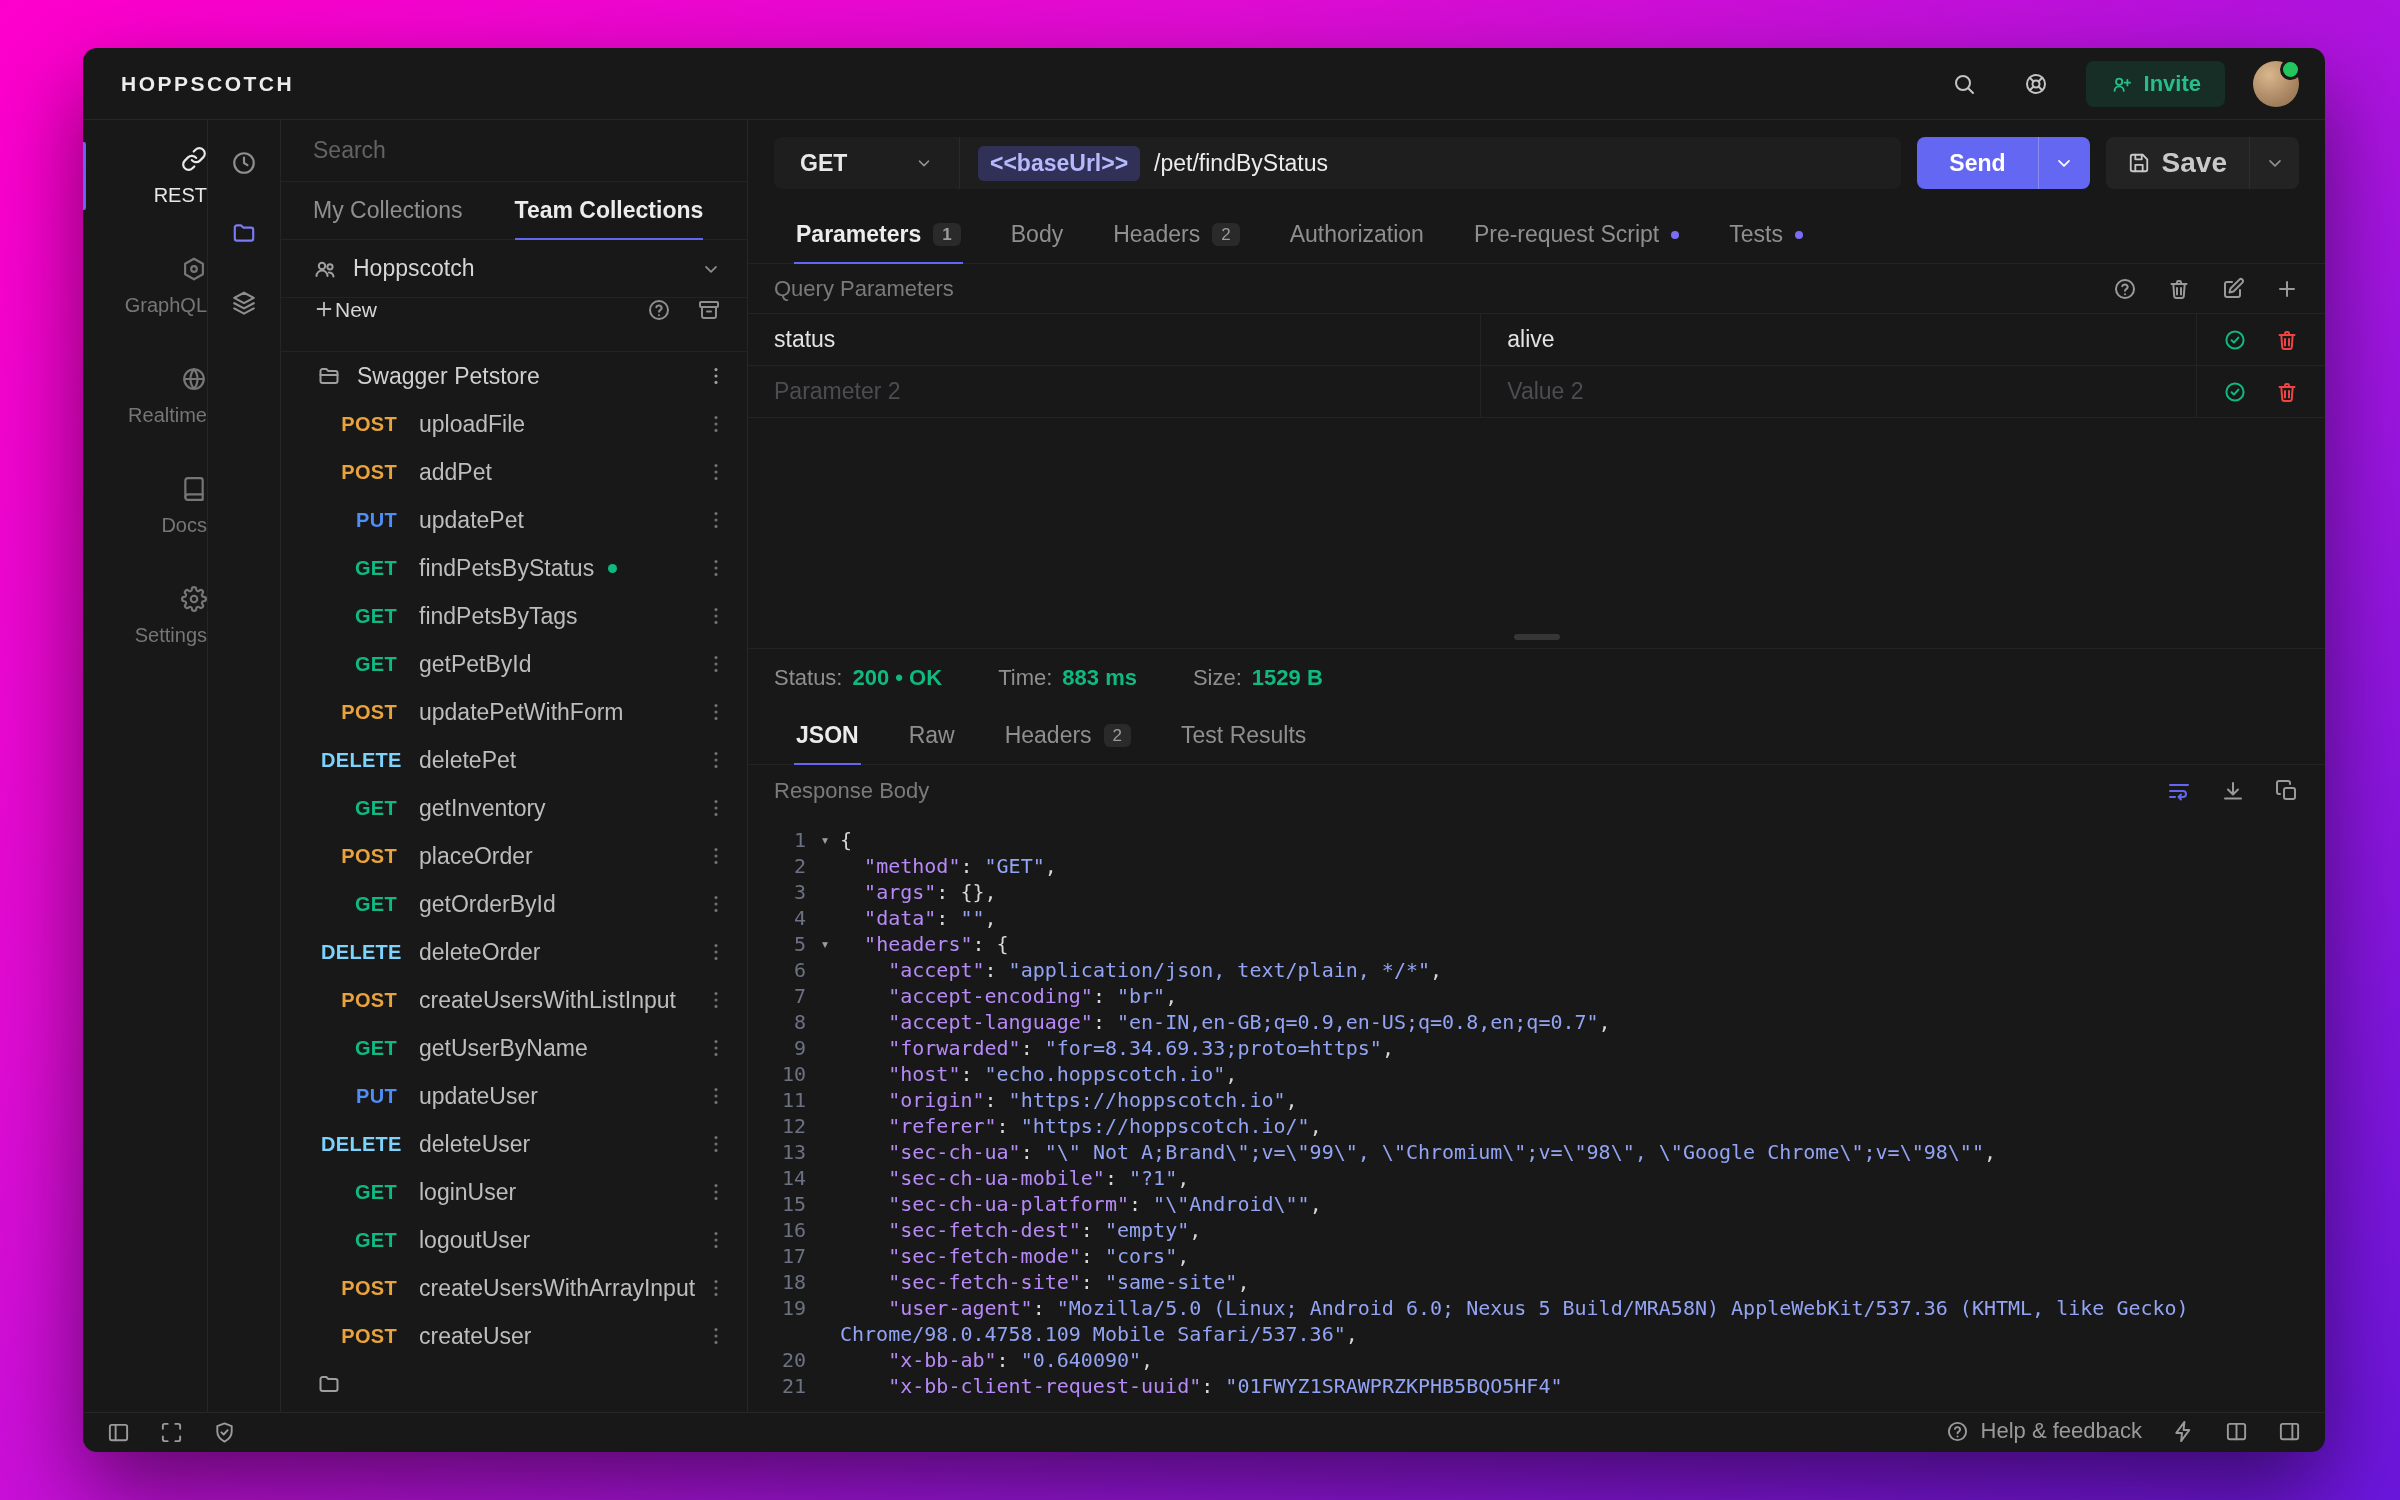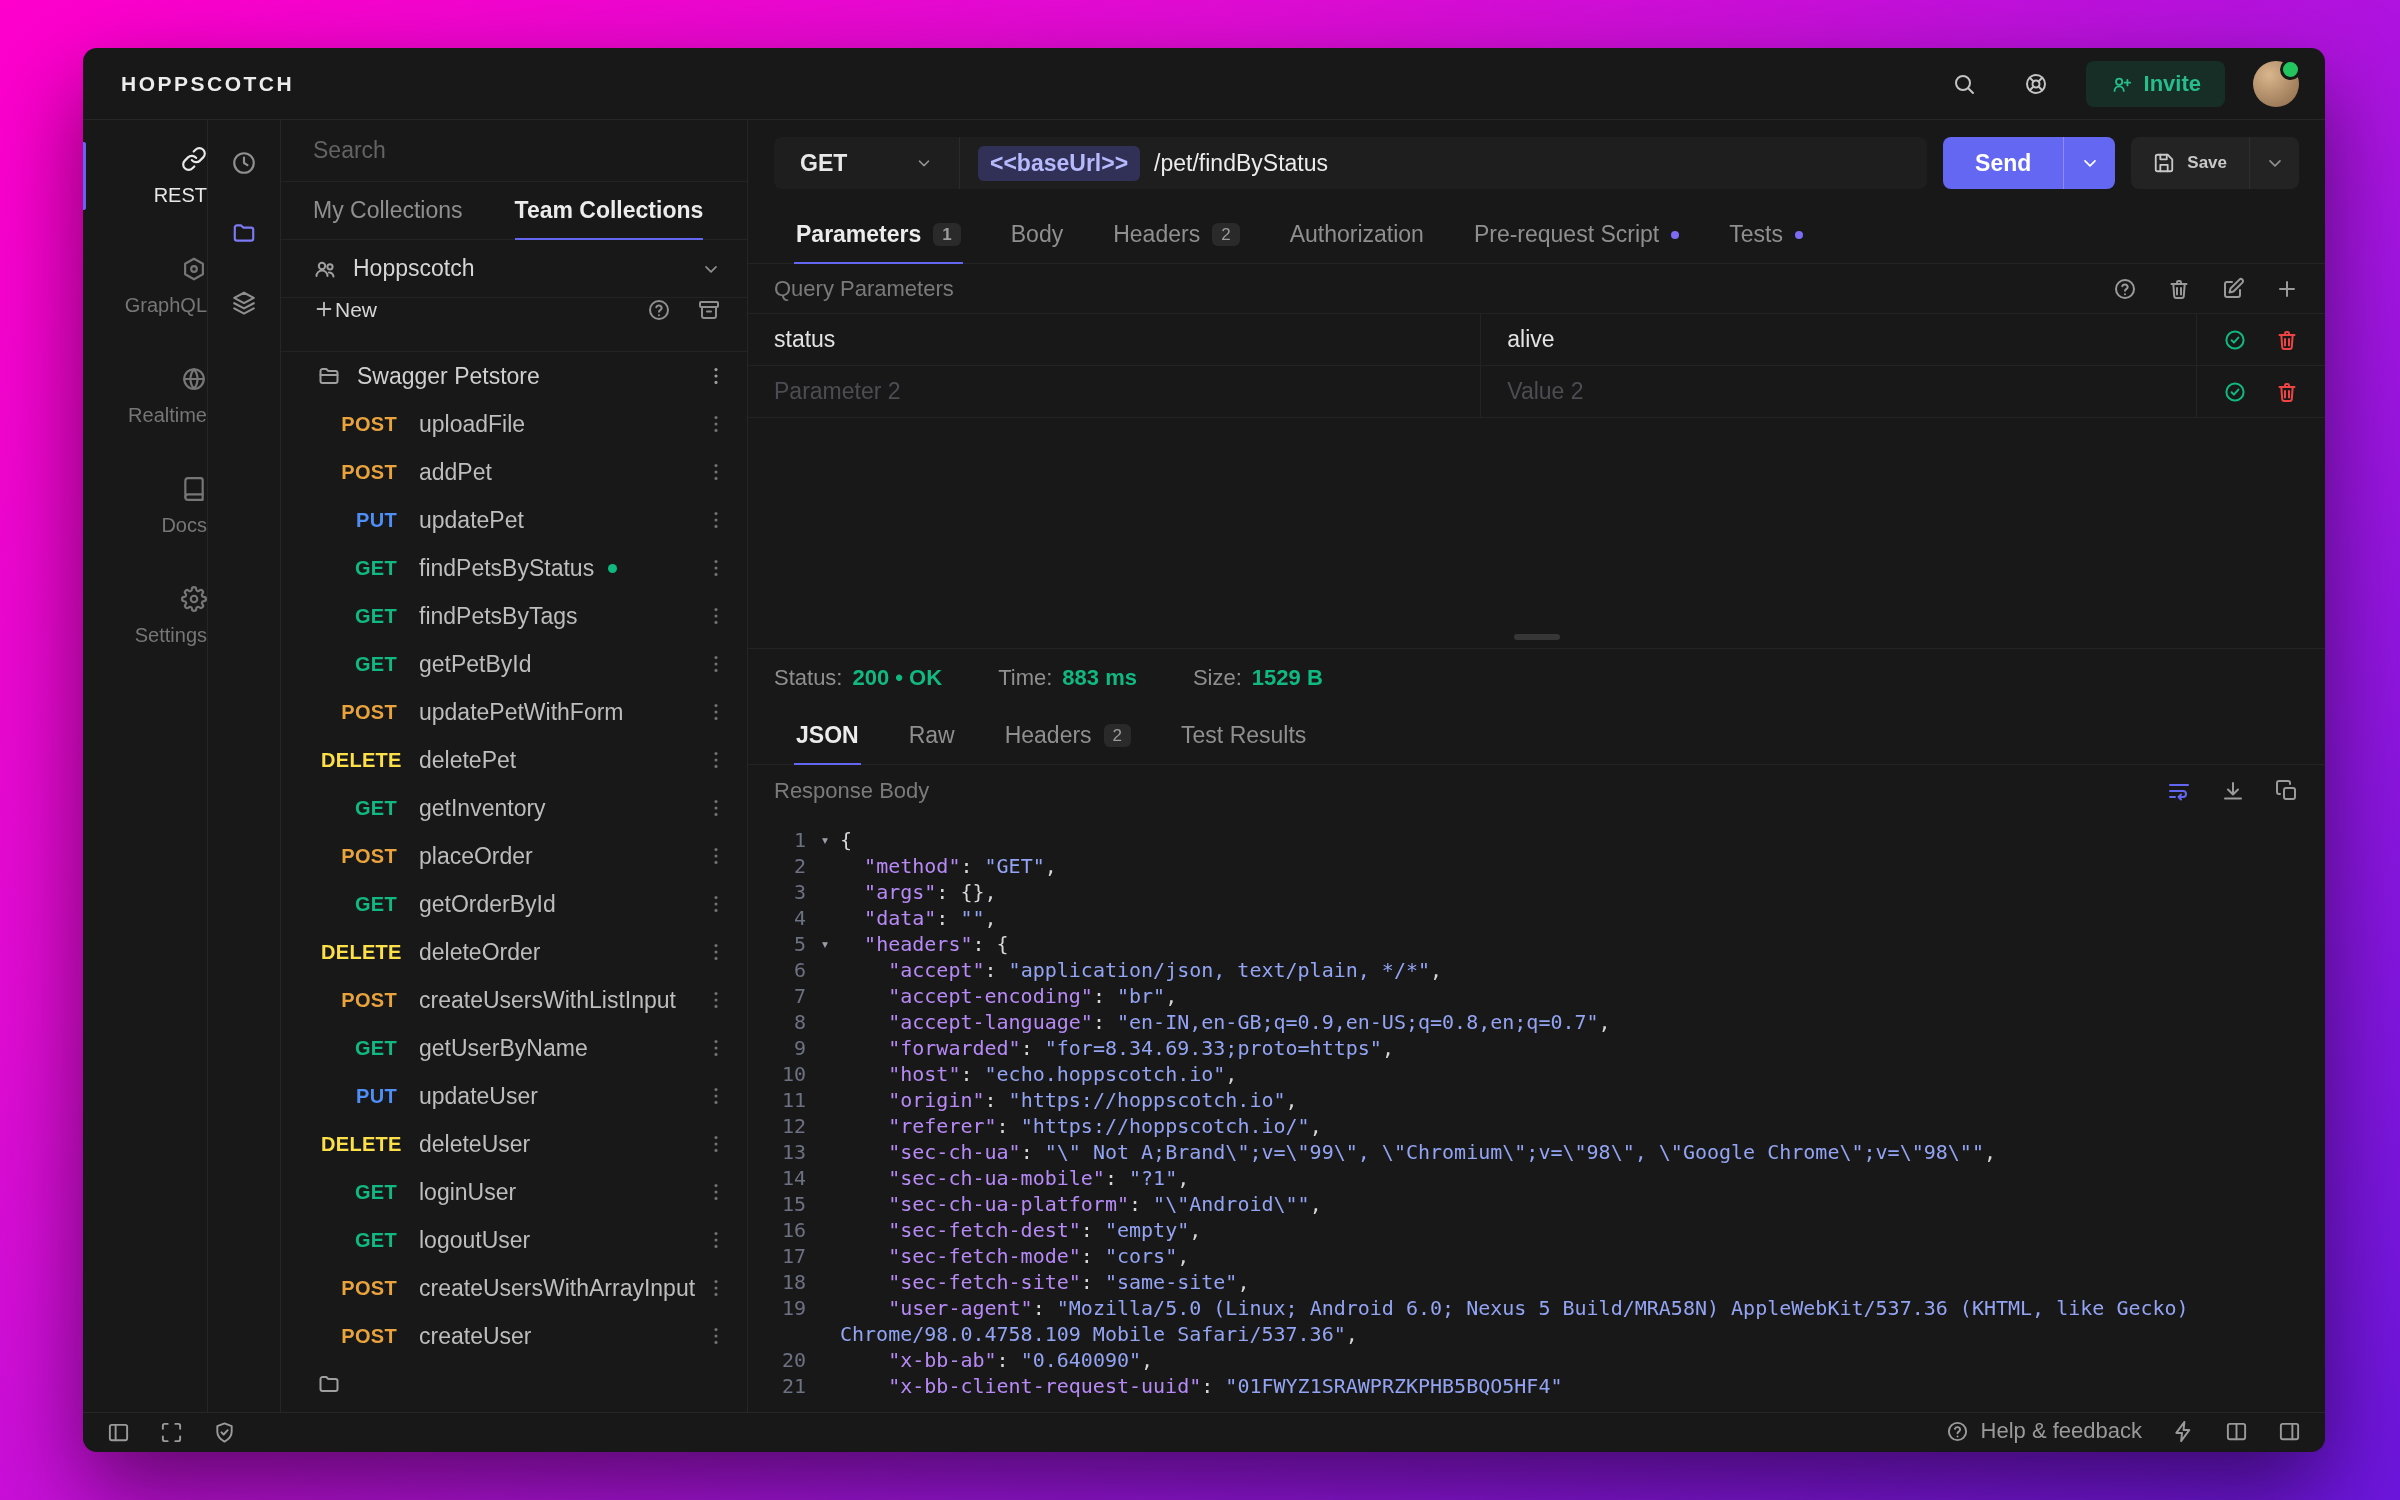--- a/index.html
+++ b/index.html
@@ -65,41 +65,41 @@
   .team-row .chev { margin-left:auto; color:#8f8f8f; }
   .new-row { height:54px; flex:none; border-bottom:1px solid #232323; display:flex; align-items:flex-start;
     padding:0 26px 0 32px; gap:0; color:#d6d6d6; font-size:21px; }
   .new-actions { margin-left:auto; display:flex; gap:26px; color:#8f8f8f; }
   .tree { flex:1; overflow:hidden; }
   .folder-row { height:48px; display:flex; align-items:center; gap:16px; padding:0 20px 0 36px;
     color:#d0d0d0; font-size:23px; cursor:pointer; }
   .folder-row .ic { color:#9f9f9f; }
   .req-row { height:48px; display:flex; align-items:center; padding:0 20px 0 40px; font-size:23px; cursor:pointer; }
   .req-method { width:76px; flex:none; text-align:right; font-size:20px; font-weight:700; letter-spacing:.3px; }
-  .m-GET{color:#10b981} .m-POST{color:#e8a33d} .m-PUT{color:#4f8ef7} .m-DELETE{color:#fde047}
+  .m-GET{color:#10b981} .m-POST{color:#e8a33d} .m-PUT{color:#4f8ef7} .m-DELETE{color:#7dd3fc}
   .req-name { margin-left:22px; color:#bdbdbd; overflow:hidden; text-overflow:ellipsis; white-space:nowrap; }
   .active-dot { width:9px; height:9px; border-radius:50%; background:#10b981; margin-left:14px; flex:none; }
   .row-dots { margin-left:auto; color:#707070; flex:none; cursor:pointer; }
   .row-dots .ic { width:22px; height:22px; }
 
   
   .main { flex:1; display:flex; flex-direction:column; min-width:0; }
   .req-pane { height:528px; flex:none; display:flex; flex-direction:column; position:relative; }
   .bar-row { height:86px; flex:none; display:flex; align-items:center; padding:0 26px; gap:16px; }
   .url-box { flex:1; height:52px; background:#1e1e1e; border-radius:8px; display:flex; align-items:center; min-width:0; }
   .method-sel { width:186px; flex:none; display:flex; align-items:center; padding:0 26px; gap:34px;
     color:#e8e8e8; font-weight:600; font-size:23px; cursor:pointer; border-right:1px solid #2a2a2a; height:100%; }
   .method-sel .chev { color:#8f8f8f; margin-left:auto; }
   .url-field { flex:1; display:flex; align-items:center; gap:14px; padding:0 18px; font-size:23px; color:#ececec; min-width:0; }
   .chip { background:rgba(99,102,241,.28); color:#b7b9fd; padding:4px 12px; border-radius:6px; font-weight:600; white-space:nowrap; }
   .send-btn { height:52px; border-radius:8px; background:#6467f2; display:flex; overflow:hidden; color:#fff; flex:none; cursor:pointer; }
   .send-main { padding:0 32px; display:flex; align-items:center; font-size:23px; font-weight:600; }
   .send-caret { width:52px; display:flex; align-items:center; justify-content:center; border-left:1px solid rgba(255,255,255,.25); }
   .save-btn { height:52px; border-radius:8px; background:#232323; color:#c9c9c9; display:flex; overflow:hidden; flex:none; cursor:pointer; }
-  .save-main { padding:0 22px; display:flex; align-items:center; gap:12px; font-size:17px; font-weight:600; }
+  .save-main { padding:0 22px; display:flex; align-items:center; gap:12px; font-size:28px; font-weight:600; }
   .save-caret { width:50px; display:flex; align-items:center; justify-content:center; border-left:1px solid #2e2e2e; color:#8f8f8f; }
 
   .tabs-row { height:58px; flex:none; display:flex; align-items:center; padding:0 26px; gap:6px; border-bottom:1px solid #232323;text-align:center; }
   .tab { height:100%; display:flex; align-items:center; gap:12px; padding:0 22px; color:#8f8f8f;
     font-size:23px; position:relative; white-space:nowrap; cursor:pointer; }
   .tab.active { color:#ececec; font-weight:600; }
   .tab.active::after { content:''; position:absolute; left:20px; right:20px; bottom:-1px; height:2px; background:#6366f1; }
   .badge { font-size:17px; color:#9c9c9c; background:#2a2a2a; border-radius:6px; padding:3px 9px; line-height:1; }
   .tab-dot { width:8px; height:8px; border-radius:50%; background:#7c6cf5; }
 

